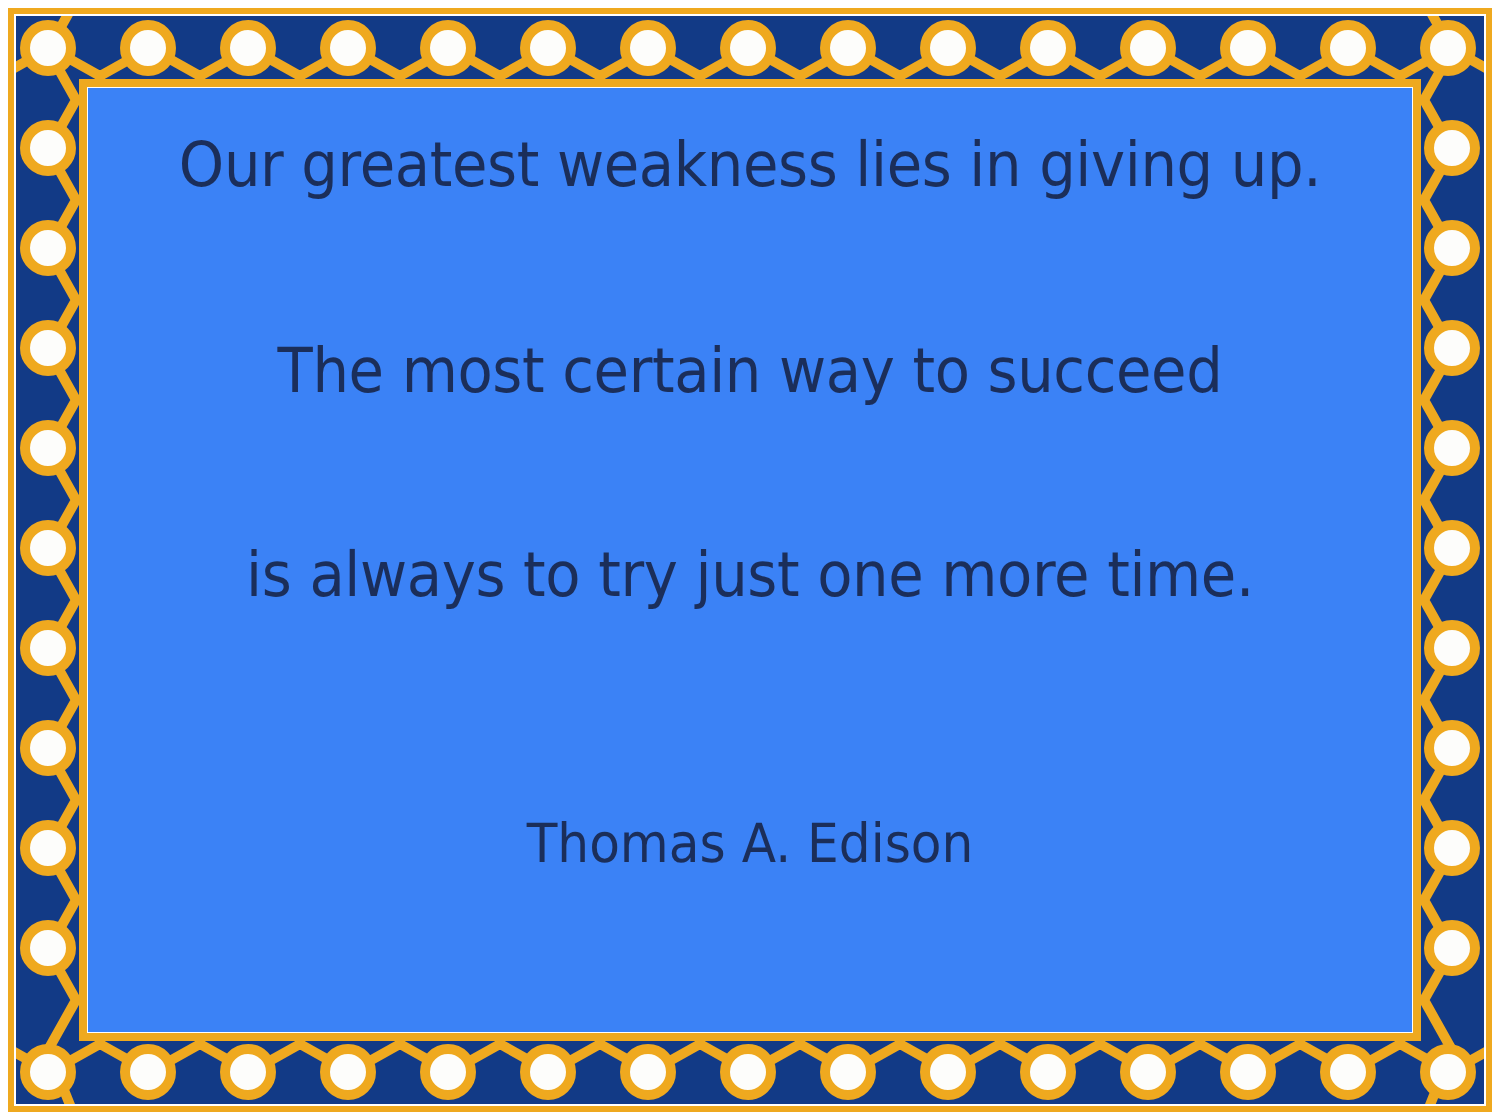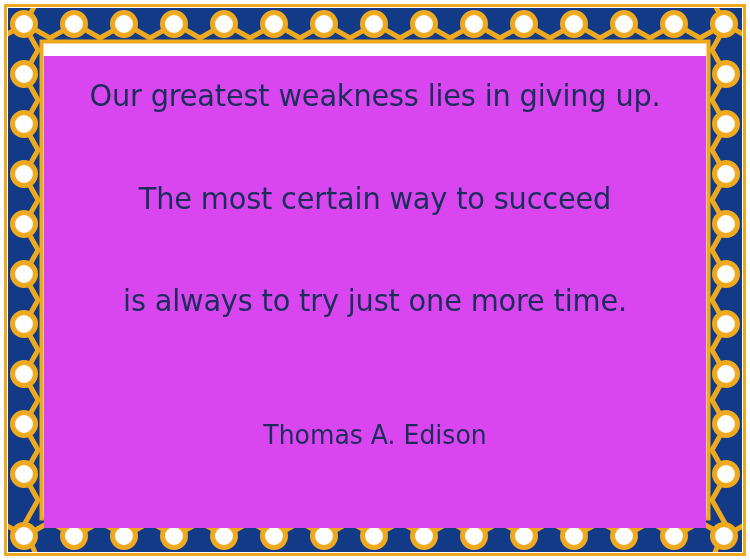--- a/index.html
+++ b/index.html
@@ -25,24 +25,24 @@
     top: 0;
     width: 750px;
     height: 560px;
     display: block;
   }
 
   
   #content {
     position: absolute;
     left: 44px;
-    top: 56px;
+    top: 44px;
     width: 662px;
     height: 472px;
-    background: #d946ef;
+    background: #3b82f6;
     box-sizing: border-box;
     padding: 8px 14px 0 14px;
     display: flex;
     flex-direction: column;
     align-items: center;
   }
 
   .quote-line {
     width: 100%;
     text-align: center;

